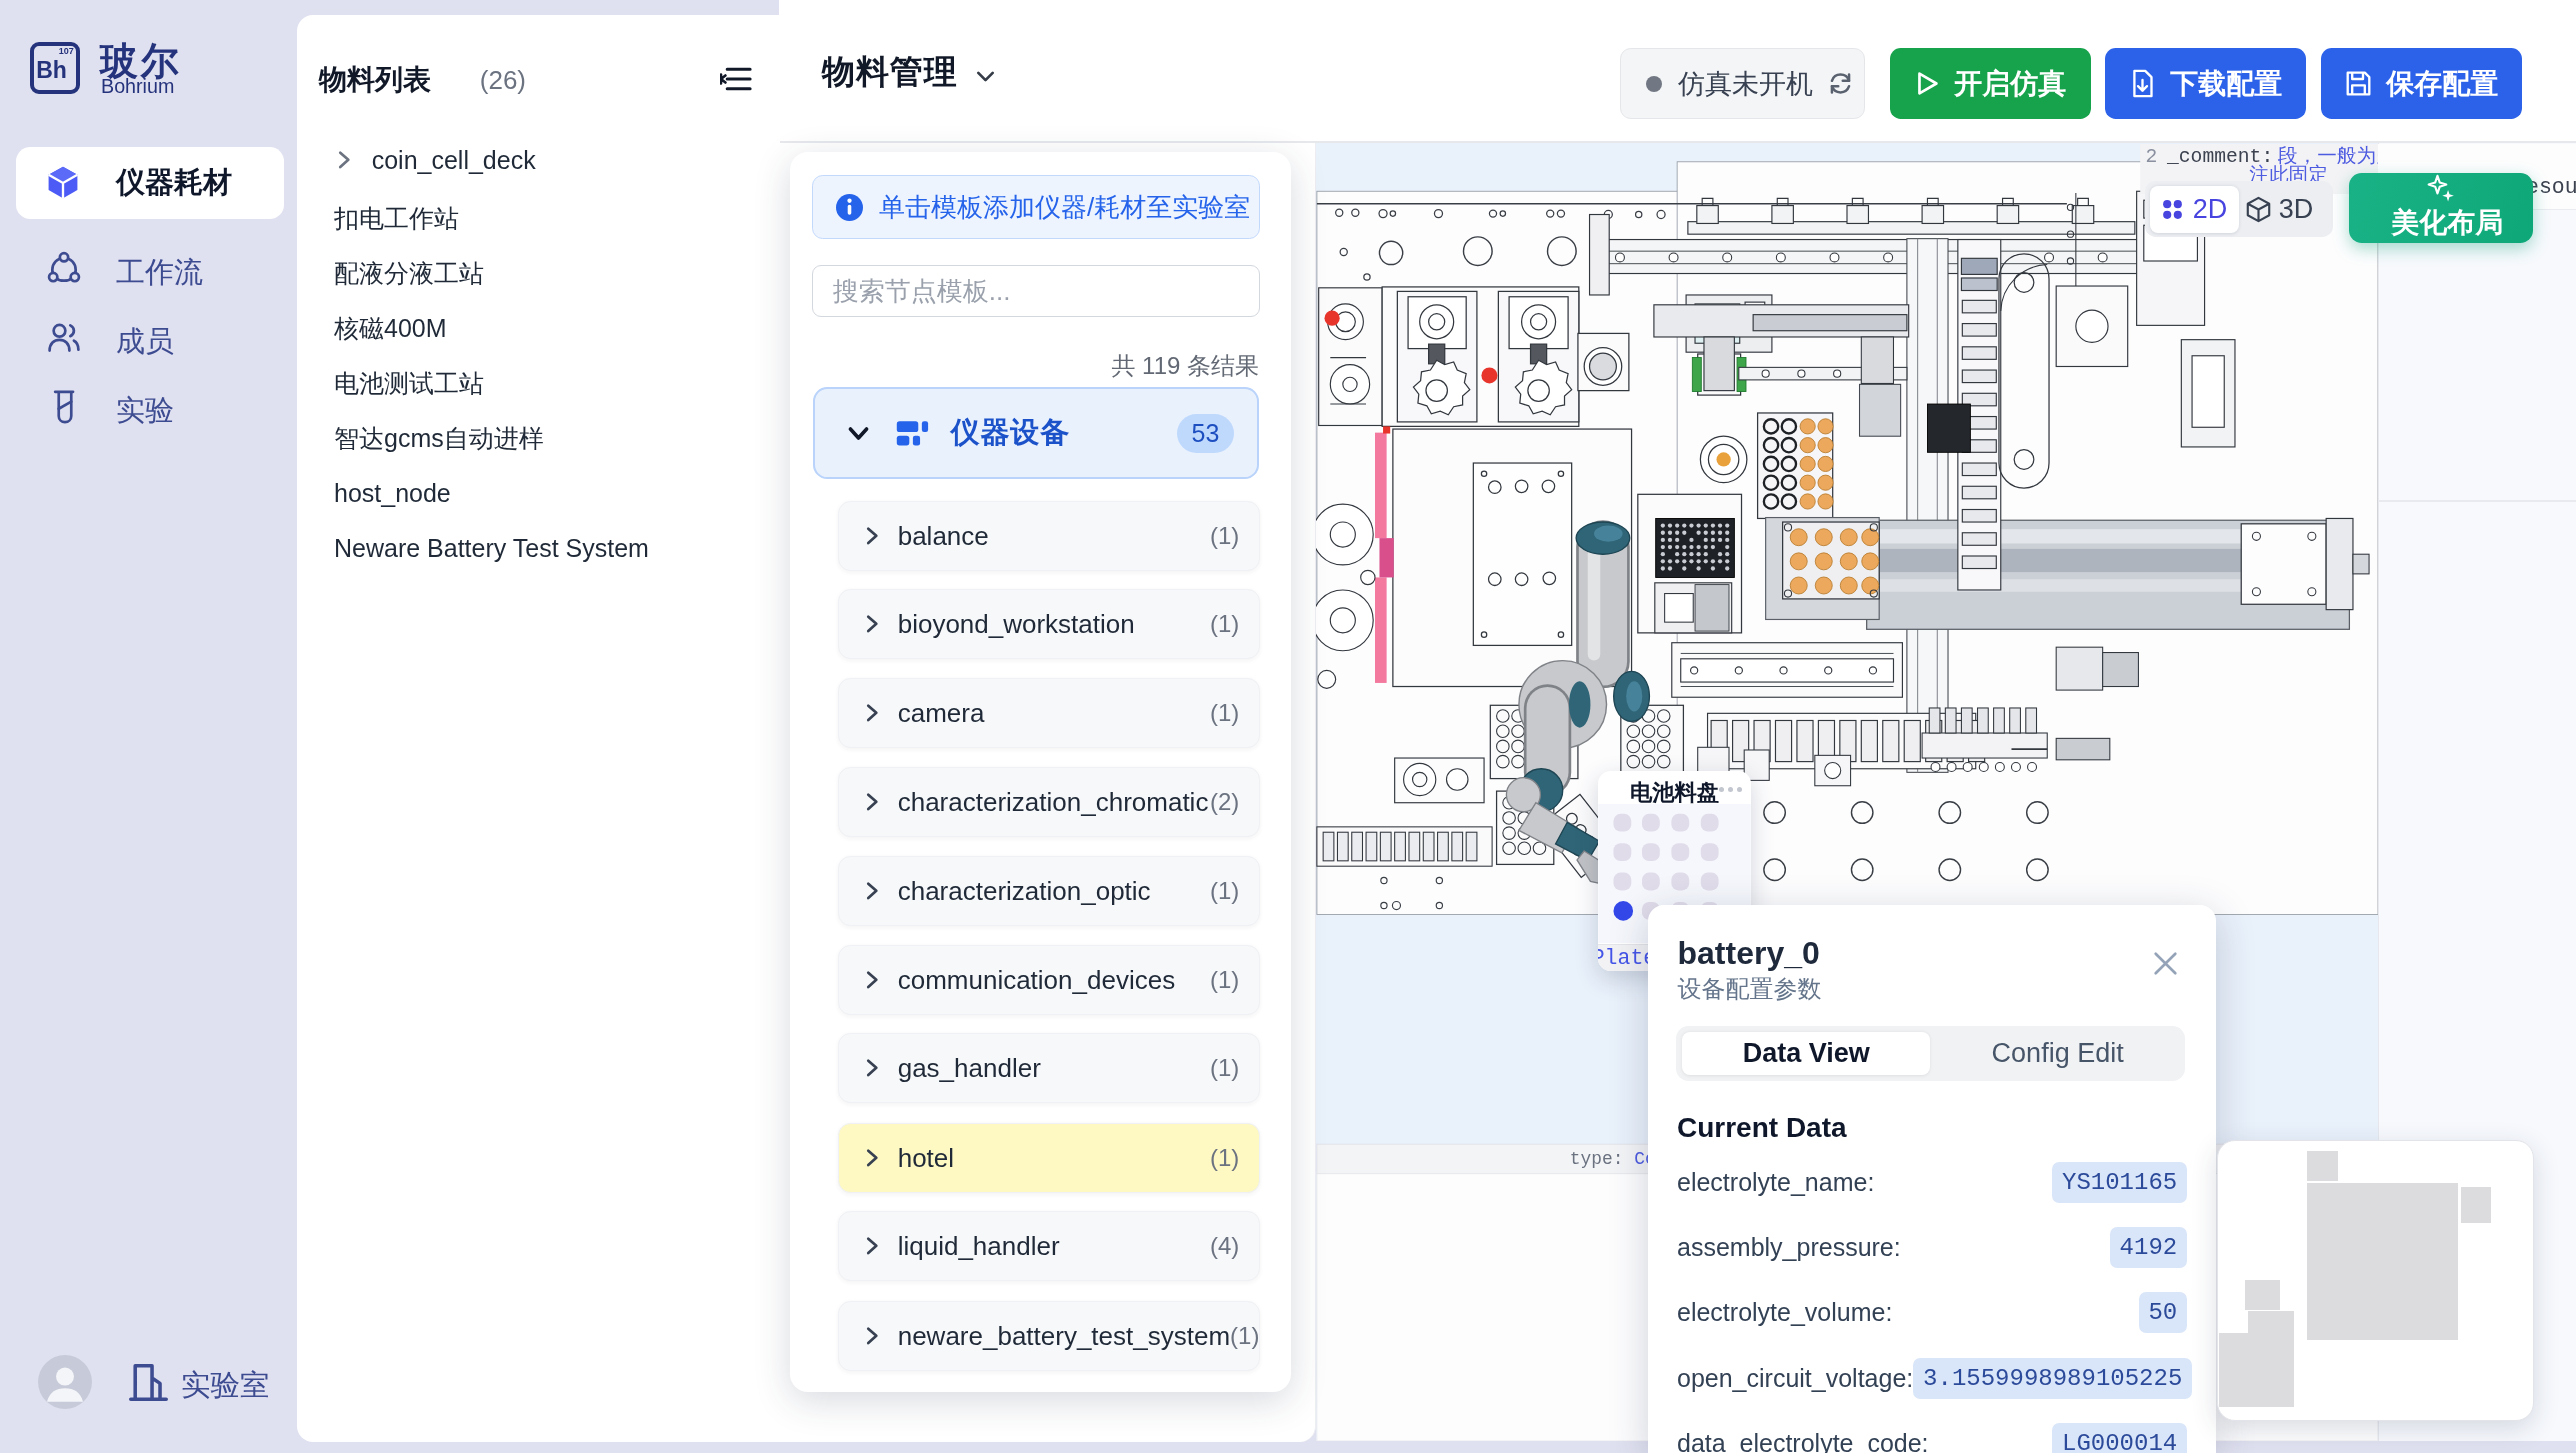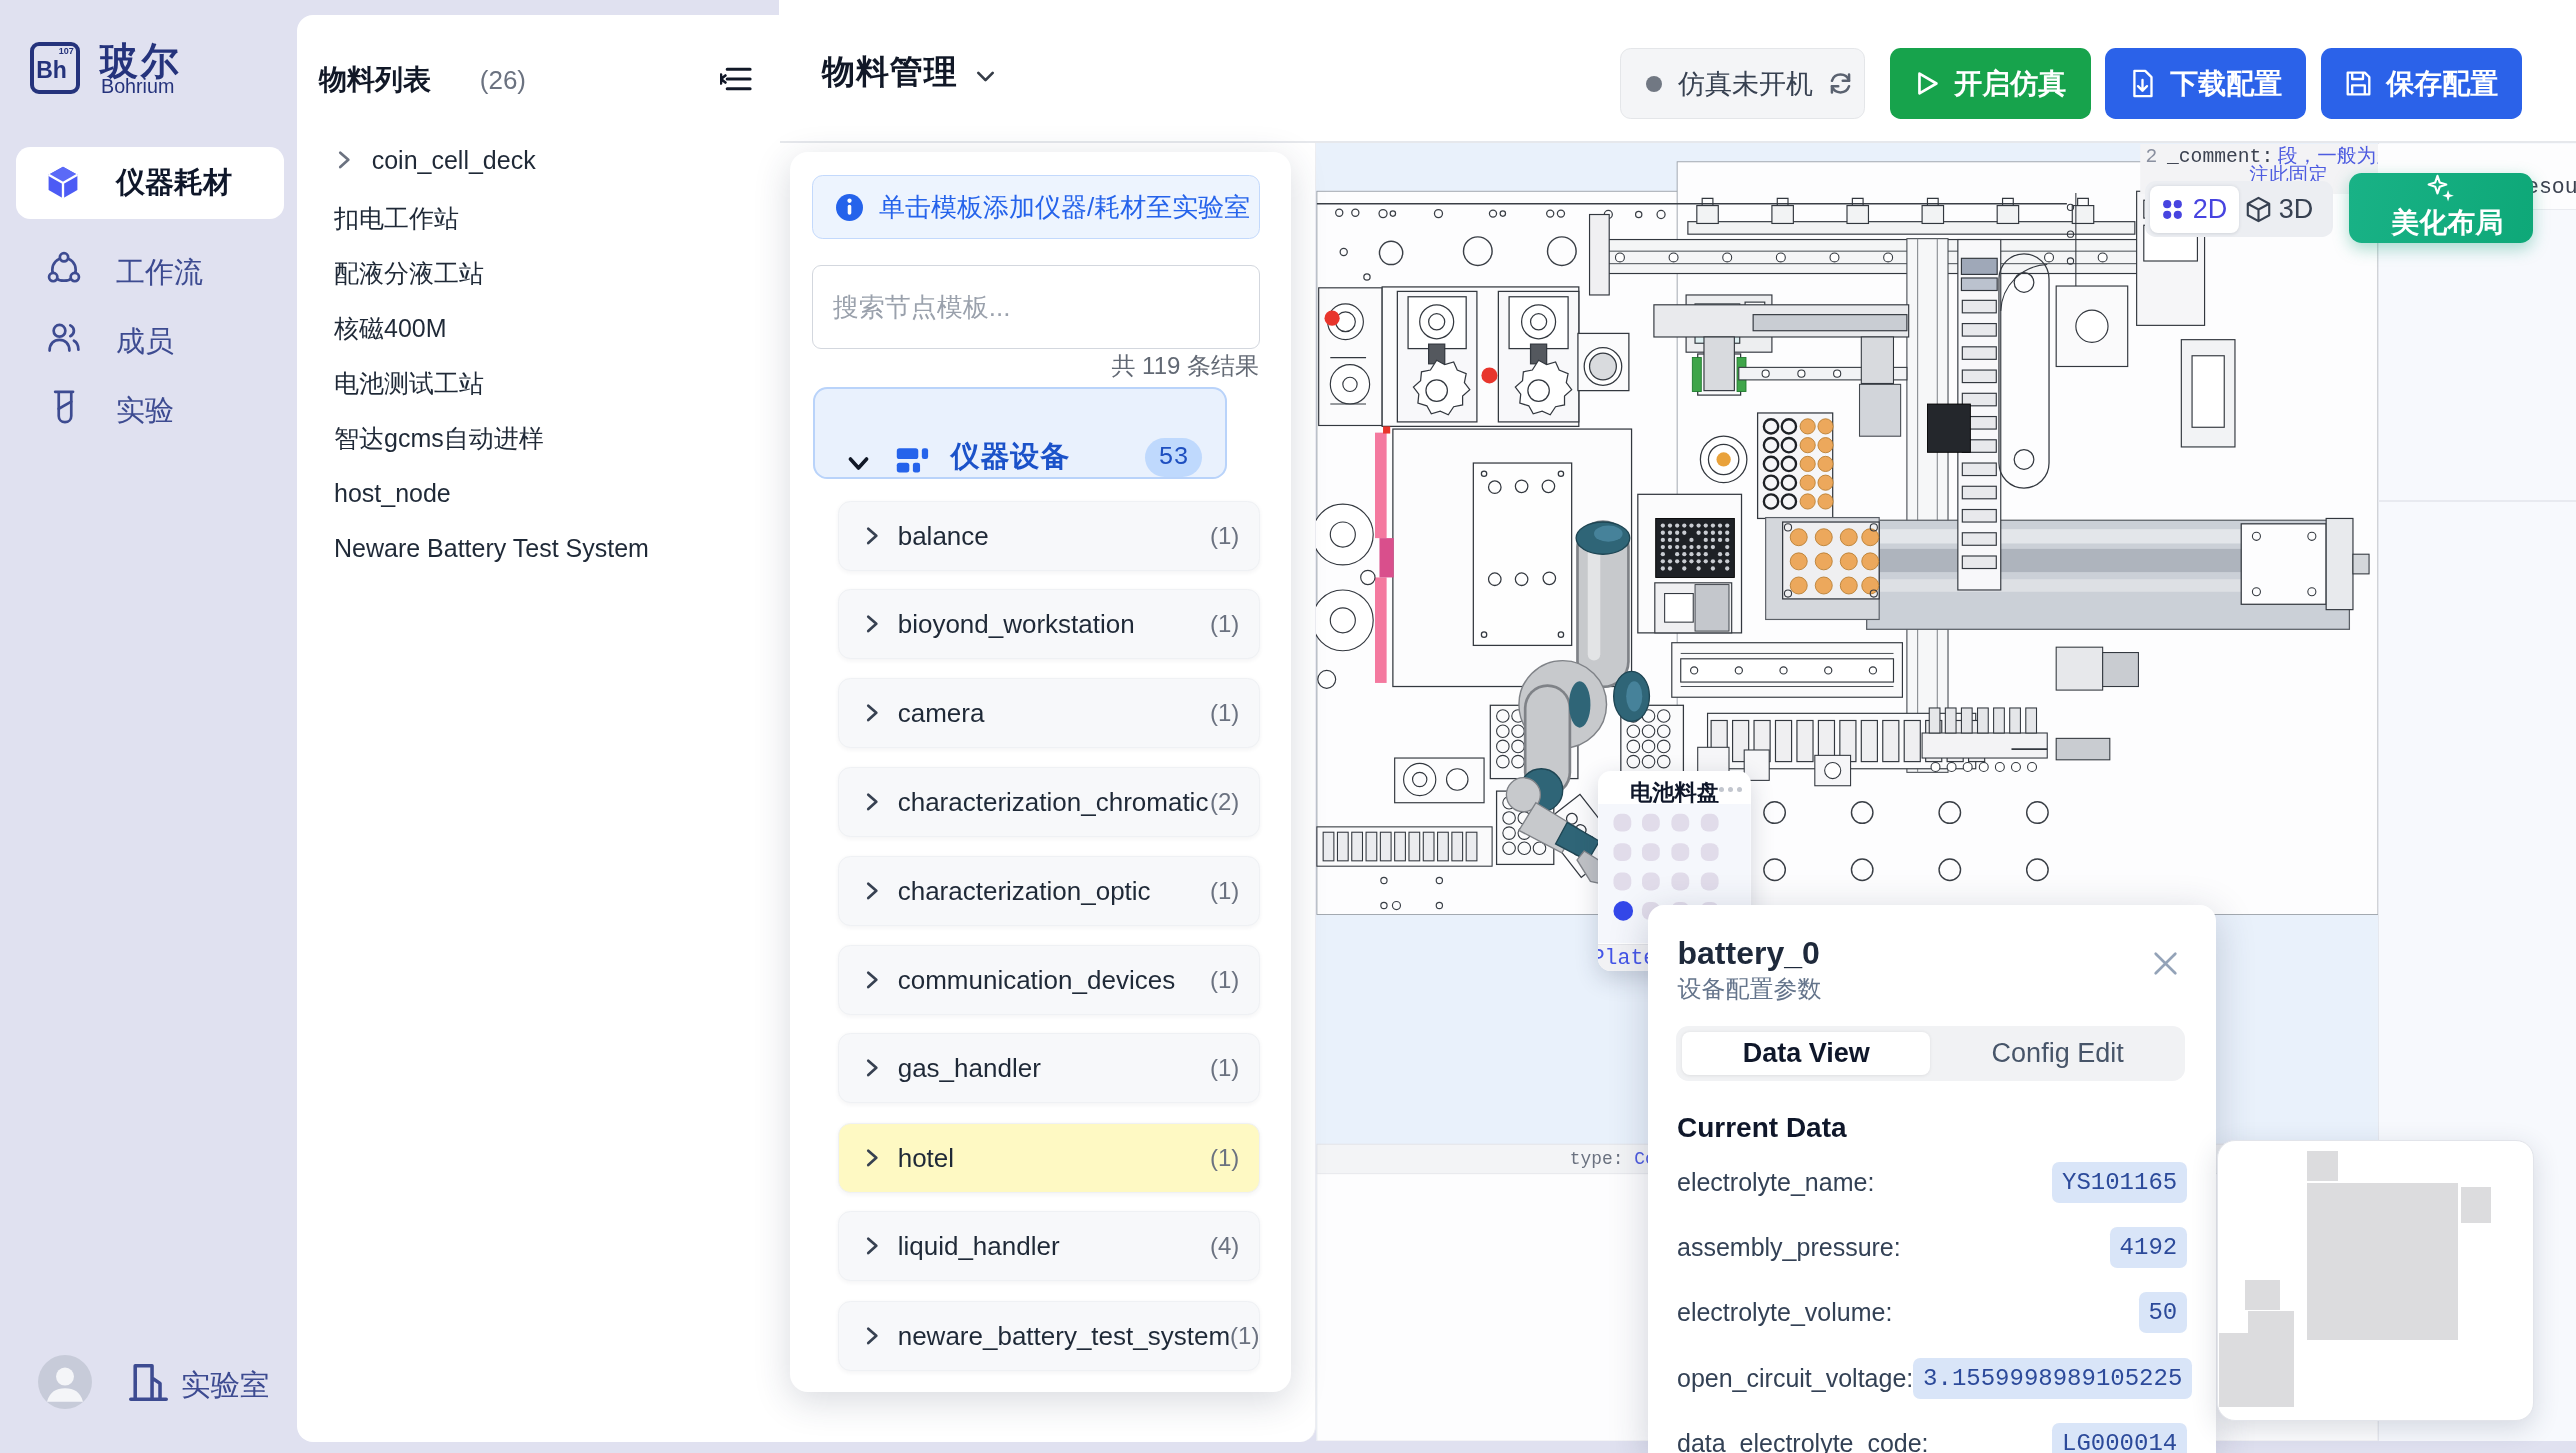--- a/index.html
+++ b/index.html
@@ -686,27 +686,27 @@
 
 <div class="abs" style="left:812px;top:175px;width:448px;height:64px;background:#EDF4FE;border:1.8px solid #C3D9FC;border-radius:10.7px;display:flex;align-items:center;">
   <svg style="margin-left:23px;" width="27" height="27" viewBox="0 0 30 30">
       <circle cx="15" cy="15" r="15" fill="#2563EB"></circle>
       <rect x="13" y="12" width="4" height="11" rx="2" fill="#fff"></rect>
       <circle cx="15" cy="7.5" r="2.4" fill="#fff"></circle>
     </svg>
   <span style="margin-left:16px;font-size:26px;color:#2563EB;">单击模板添加仪器/耗材至实验室</span>
 </div>
 
-<div class="abs" style="left:812px;top:265px;width:448px;height:84px;background:#ffffff;border:1.8px solid #D3D7DE;border-radius:9px;display:flex;align-items:center;">
+<div class="abs" style="left:812px;top:265px;width:448px;height:52px;background:#ffffff;border:1.8px solid #D3D7DE;border-radius:9px;display:flex;align-items:center;">
   <span style="margin-left:19.7px;font-size:26px;color:#9AA1AC;">搜索节点模板...</span>
 </div>
 
 <div class="abs" style="left:990px;top:350px;width:269px;text-align:right;font-size:24px;color:#626974;">共 119 条结果</div>
 
-<div class="abs" style="left:813px;top:387px;width:414px;height:92px;background:#E9F1FD;border:2.7px solid #B9D3FA;border-radius:14.3px;display:flex;align-items:flex-end;font-family:Liberation Mono, monospace;">
+<div class="abs" style="left:813px;top:387px;width:446px;height:92px;background:#E9F1FD;border:2.7px solid #B9D3FA;border-radius:14.3px;display:flex;align-items:center;">
   <svg style="margin-left:30px;" width="27" height="27" viewBox="0 0 30 30">
       <path d="M6 10 L15 20 L24 10" stroke="#111827" stroke-width="4" fill="none" stroke-linecap="round" stroke-linejoin="round"></path>
     </svg>
   <svg style="margin-left:23px;" width="34" height="34" viewBox="0 0 38 38">
     <rect x="2" y="6" width="24" height="12" rx="3" fill="#2563EB"></rect>
     <rect x="30" y="6" width="7" height="12" rx="2.5" fill="#2563EB"></rect>
     <rect x="2" y="22" width="14" height="11" rx="3" fill="#2563EB"></rect>
     <rect x="20" y="22" width="8" height="11" rx="2.5" fill="#2563EB"></rect>
   </svg>
   <span style="margin-left:21.5px;font-size:29px;font-weight:bold;color:#1B52C9;letter-spacing:0.9px;">仪器设备</span>

